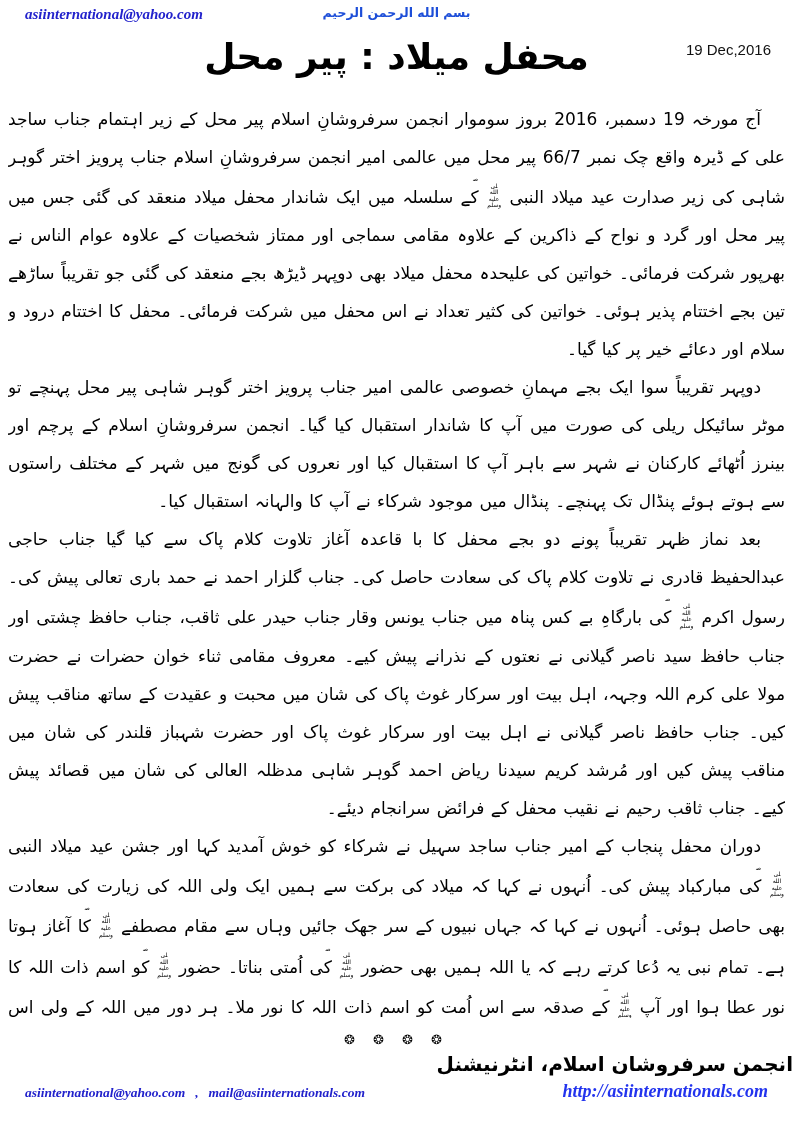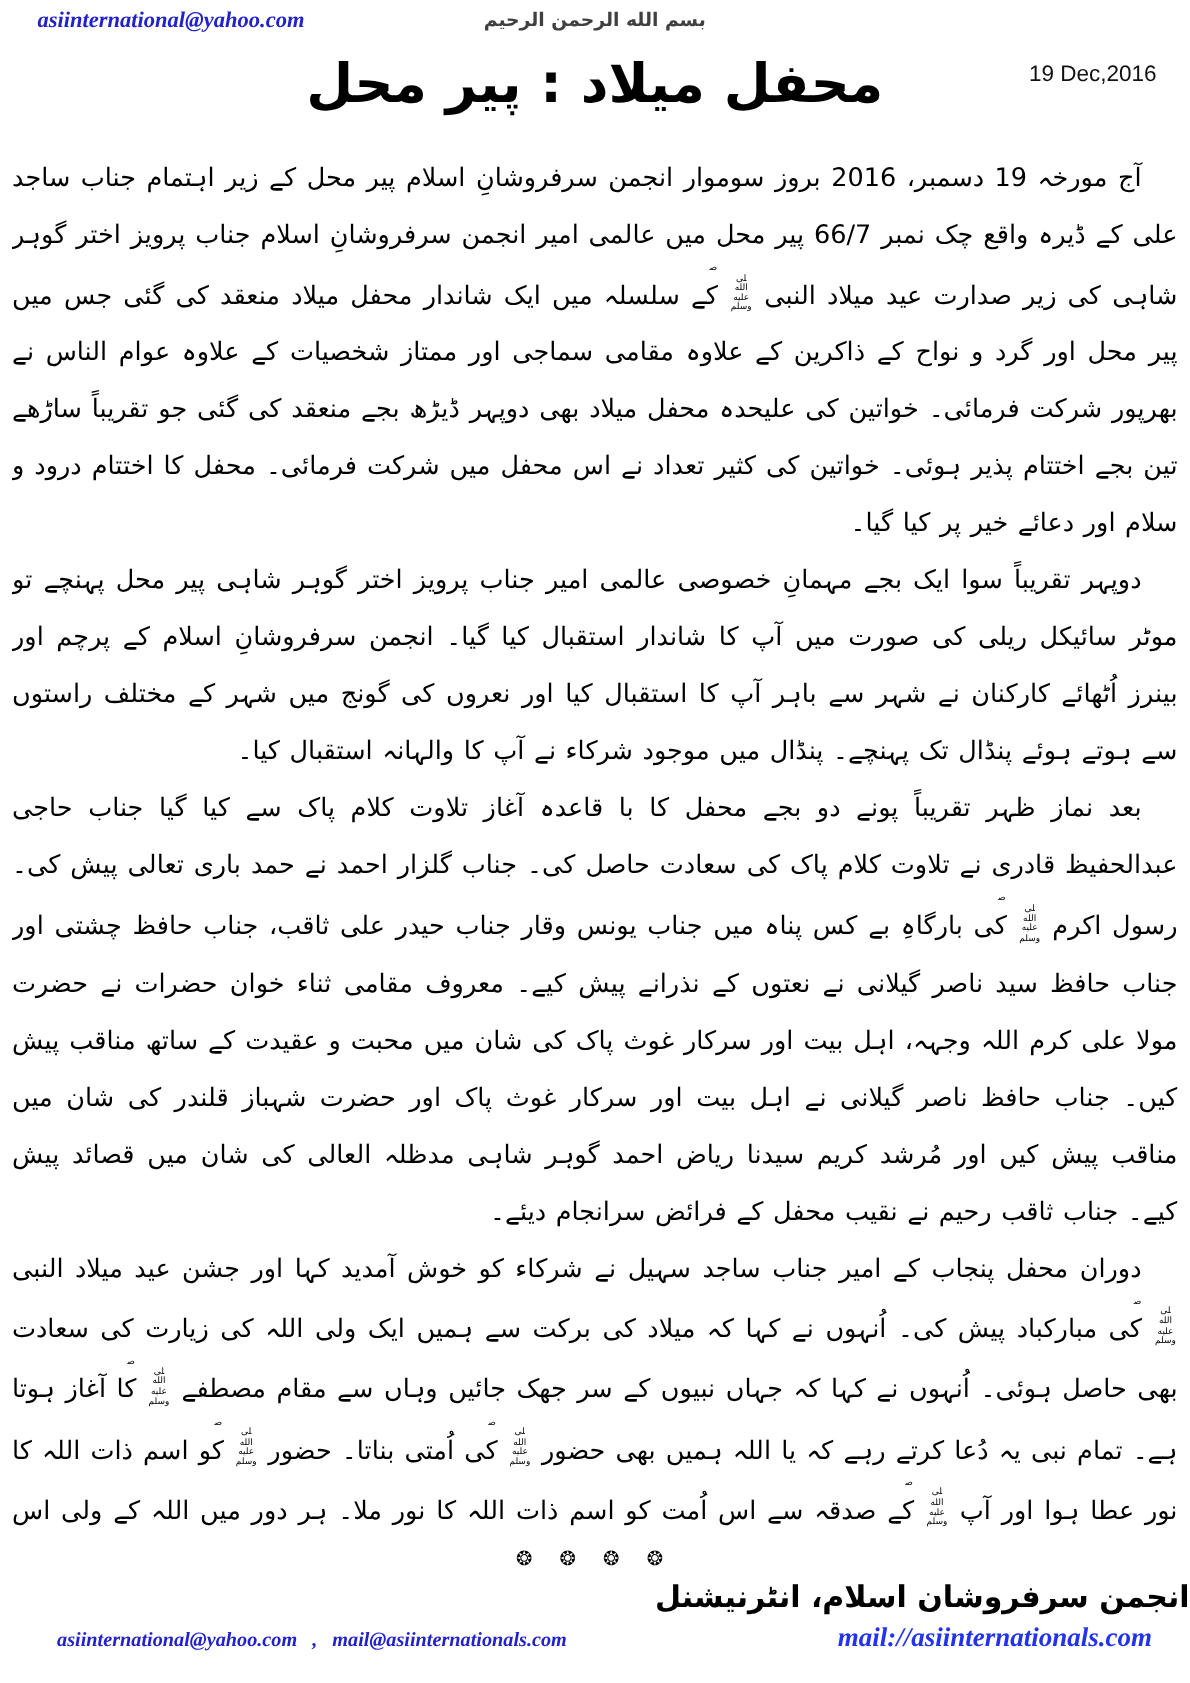--- a/index.html
+++ b/index.html
@@ -22,21 +22,21 @@
     color: #2222cc;
     text-decoration: none;
   }
   .bismillah {
     position: absolute;
     left: 0; right: 0; top: 5px;
     text-align: center;
     direction: rtl;
     font-size: 12.5px;
     font-weight: bold;
-    color: #404040;
+    color: #1d4ed8;
   }
   .date {
     position: absolute;
     right: 22px; top: 41px;
     font-family: "Liberation Sans", sans-serif;
     font-size: 15px;
     color: #111;
     margin-left: 36px;
   }
   .title {
@@ -96,21 +96,21 @@
     font-weight: bold;
     font-size: 20px;
     line-height: 26px;
     margin-top: 2px;
     color: #000;
   }
   .footer-row {
     display: flex;
     justify-content: space-between;
     align-items: baseline;
-    padding: 4px 25px 0 38px;
+    padding: 4px 25px 0 25px;
   }
   .footer-emails {
     font-family: "Liberation Serif", serif;
     font-style: italic; font-weight: bold;
     font-size: 13.5px;
     color: #2222cc;
   }
   .footer-emails a { color: #2222cc; text-decoration: none; }
   .footer-sep { margin: 0 10px; }
   .website {
@@ -141,17 +141,17 @@
       <p class="para" dir="rtl">دوران محفل پنجاب کے امیر جناب ساجد سہیل نے شرکاء کو خوش آمدید کہا اور جشن عید میلاد النبی <span class="saw">صلى الله عليه وسلم</span> کی مبارکباد پیش کی۔ اُنہوں نے کہا کہ میلاد کی برکت سے ہمیں ایک ولی اللہ کی زیارت کی سعادت بھی حاصل ہوئی۔ اُنہوں نے کہا کہ جہاں نبیوں کے سر جھک جائیں وہاں سے مقام مصطفے <span class="saw">صلى الله عليه وسلم</span> کا آغاز ہوتا ہے۔ تمام نبی یہ دُعا کرتے رہے کہ یا اللہ ہمیں بھی حضور <span class="saw">صلى الله عليه وسلم</span> کی اُمتی بناتا۔ حضور <span class="saw">صلى الله عليه وسلم</span> کو اسم ذات اللہ کا نور عطا ہوا اور آپ <span class="saw">صلى الله عليه وسلم</span> کے صدقہ سے اس اُمت کو اسم ذات اللہ کا نور ملا۔ ہر دور میں اللہ کے ولی اس نور کو اُمت میں عام کرتے آئے ہیں۔ عصر حاضر میں ہمارے مُرشد سیدنا ریاض احمد گوہر شاہی مدظلہ العالی کی نظرِ کیمیا سے بے شمار قلوب اسم ذات اللہ کے نور سے بیدار اور ذکر الہی سے گویا ہوئے۔ آپ بھی عالمی امیر جناب پرویز اختر گوہر شاہی سے ذکر قلب حاصل کریں اور اپنے قلوب کو ذکر الہی اور عشق مصطفے  سے روشن کریں۔</p>
     </div>
 
   <div class="footer">
     <div class="ornaments">❂ ❂ ❂ ❂</div>
     <div class="org-name">انجمن سرفروشان اسلام، انٹرنیشنل</div>
     <div class="footer-row">
       <span class="footer-emails">
         <a href="#">asiinternational@yahoo.com</a><span class="footer-sep">,</span><a href="#">mail@asiinternationals.com</a>
       </span>
-      <a class="website" href="#">mail://asiinternationals.com</a>
+      <a class="website" href="#">http://asiinternationals.com</a>
     </div>
   </div>
 
 </div>
 
 </body></html>

